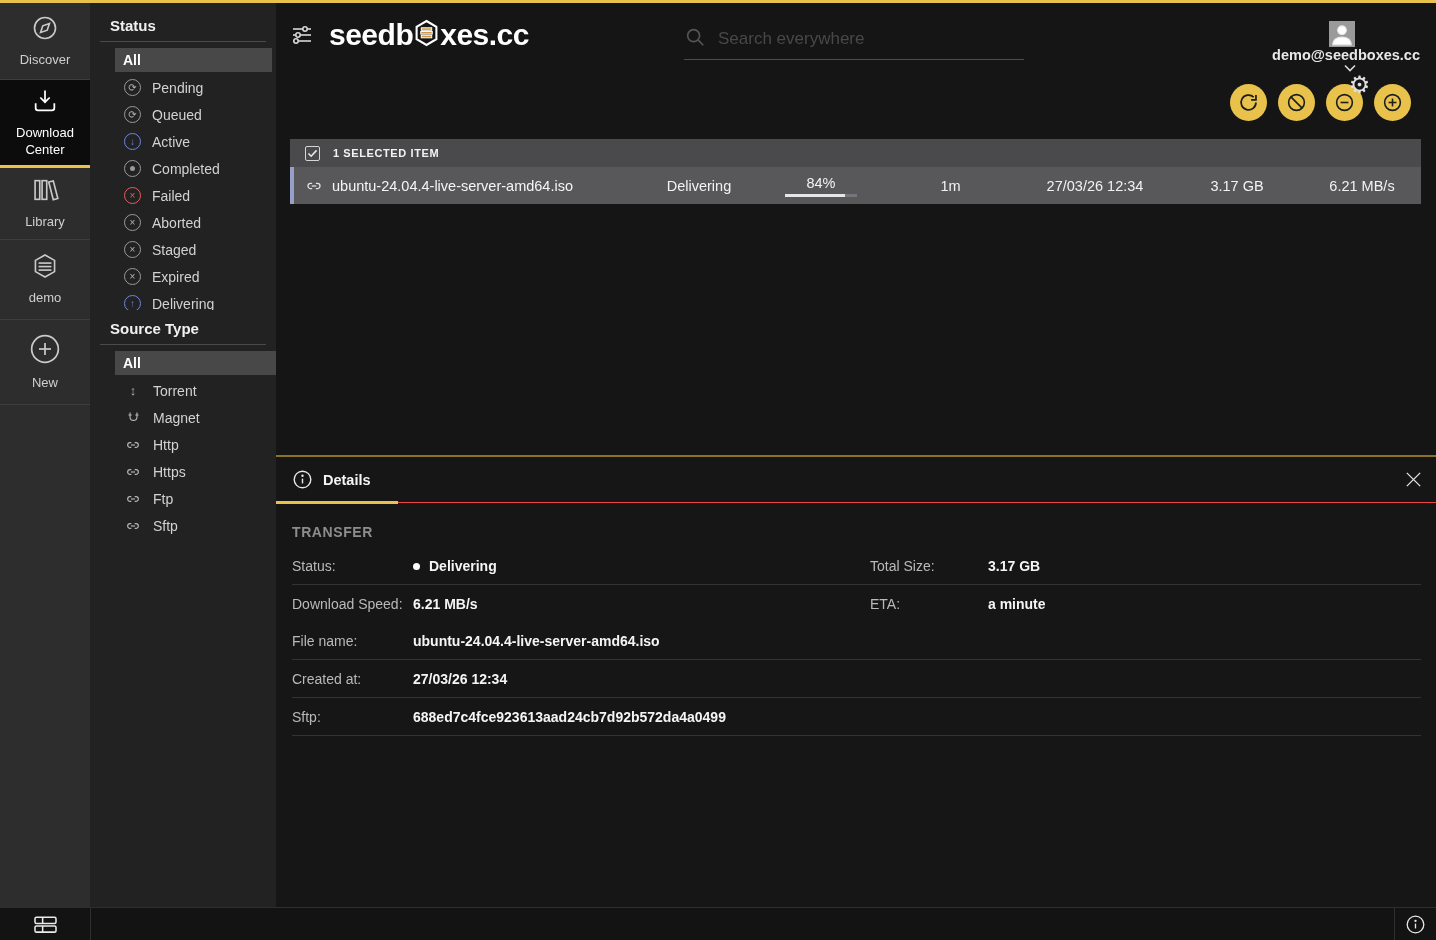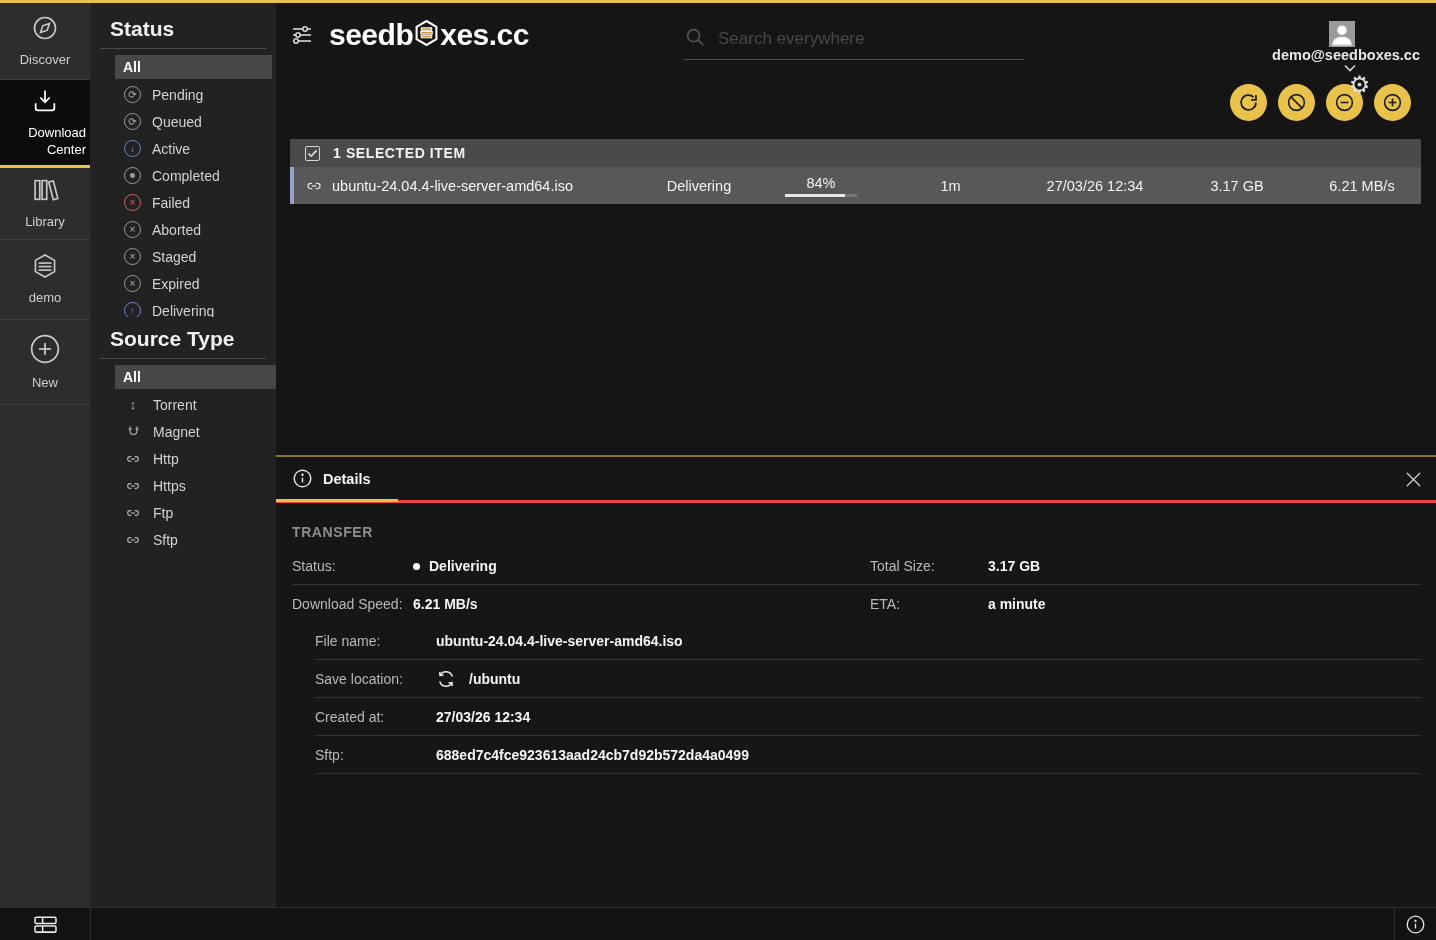--- a/index.html
+++ b/index.html
@@ -14,28 +14,28 @@
   .app { display:flex; height:904px; flex:none; }
 
   
   .rail { width:90px; flex:none; background:#2d2d2d; display:flex; flex-direction:column; }
   .rail-item {
     display:flex; flex-direction:column; align-items:center; justify-content:center;
     gap:7px; border-bottom:1px solid #3d3d3d; color:#cfcfcf; font-size:13px;
     text-align:center; cursor:pointer;
   }
   .rail-item svg { stroke:#c9c9c9; }
-  .rail-item.active { background:#0c0c0c; border-bottom:3px solid #e8c24a; color:#fff;text-align:right; }
+  .rail-item.active { background:#0c0c0c; border-bottom:3px solid #e8c24a; color:#fff; }
   .rail-item.active svg { stroke:#fff; }
   .rail-filler { flex:1; }
   .rail-label { line-height:1.25; padding:0 4px; }
 
   
   .filters { width:186px; flex:none; background:#222222; padding-top:14px; }
-  .f-title { font-size:21px; font-weight:bold; color:#f0f0f0; padding-left:20px; margin-bottom:7px; }
+  .f-title { font-size:15px; font-weight:bold; color:#f0f0f0; padding-left:20px; margin-bottom:7px; }
   .f-rule { height:1px; background:#4a4a4a; margin:0 10px 6px 10px; }
   .f-list { margin-left:25px; }
   .f-list.status { width:157px; height:262px; overflow:hidden; }
   .f-list.source { width:166px; }
   .fitem {
     display:flex; align-items:center; gap:11px; height:27px;
     padding-left:9px; font-size:14px; color:#d2d2d2; cursor:pointer;
   }
   .fitem.selected { background:#484848; color:#fff; font-weight:bold; height:24px; margin-bottom:2px; }
   .sico {
@@ -73,50 +73,50 @@
              padding-right:25px; gap:11px; }
   .abtn { width:37px; height:37px; border-radius:50%; background:#e8c24a; border:none;
           display:flex; align-items:center; justify-content:center; cursor:pointer; }
   .abtn svg { stroke:#1d1d1d; }
 
   
   .table { margin:8px 15px 0 14px; flex:none; }
   .selbar { height:28px; background:#4a4a4c; display:flex; align-items:center; padding-left:15px; gap:13px; }
   .cbox { width:15px; height:15px; border:1.5px solid #d5d5d5; border-radius:2px;
           display:flex; align-items:center; justify-content:center; cursor:pointer; }
-  .selbar-label { font-size:14px; font-weight:bold; letter-spacing:0.6px; color:#f2f2f2; }
+  .selbar-label { font-size:11px; font-weight:bold; letter-spacing:0.6px; color:#f2f2f2; }
   .trow { height:37px; background:#58585a; display:flex; align-items:center; cursor:pointer; }
   .rowbar { width:4px; align-self:stretch; background:#97a0c8; flex:none; }
   .cell-name { flex:1; display:flex; align-items:center; gap:9px; padding-left:11px;
                font-size:14.5px; color:#f5f5f5; min-width:0; }
   .cell-name svg { flex:none; stroke:#e2e2e2; }
   .tcell { font-size:14.5px; color:#f2f2f2; text-align:center; flex:none; }
   .c-status{ width:122px; } .c-prog{ width:122px; } .c-eta{ width:137px; }
   .c-created{ width:152px; } .c-size{ width:132px; } .c-speed{ width:118px; }
   .prog-wrap { display:flex; flex-direction:column; align-items:center; gap:3px; }
   .prog-track { width:72px; height:3px; background:#75757a; }
   .prog-fill { height:3px; background:#e6e6e6; }
 
   
   .details { margin-top:auto; height:452px; flex:none; border-top:2px solid #8a7227;
              background:#161616; display:flex; flex-direction:column; }
-  .tabrow { position:relative; height:46px; flex:none; border-bottom:3px solid #ef4444; display:flex; }
+  .tabrow { position:relative; height:46px; flex:none; border-bottom:1px solid #ef4444; display:flex; }
   .dtab { position:relative; display:flex; align-items:center; gap:10px; padding:0 27px 0 16px;
           font-size:14.5px; font-weight:bold; color:#f5f5f5; cursor:pointer; }
   .dtab::after { content:''; position:absolute; left:0; right:0; bottom:-2px; height:3px; background:#e8c24a; }
   .dtab svg { stroke:#e8e8e8; }
   .dclose { position:absolute; right:13px; top:13px; cursor:pointer; display:flex; }
   .dbody { padding:0 15px 0 16px; }
   .sec-title { font-size:14px; font-weight:bold; letter-spacing:0.6px; color:#8d8d8d; margin-top:21px; height:24px; }
   .t-grid { display:flex; }
   .t-col-l { width:578px; flex:none; }
   .t-col-r { flex:1; }
   .drow { display:flex; align-items:center; height:37px; }
   .drow.rb { border-bottom:1px solid #333; }
-  .drow.g { height:38px;margin-left:23px; }
+  .drow.g { height:38px; }
   .dlabel { width:121px; flex:none; font-size:14px; color:#b9b9b9; }
   .dlabel.r { width:118px; }
   .dvalue { font-size:14px; font-weight:bold; color:#f5f5f5; display:flex; align-items:center; gap:9px; }
   .statdot { width:7px; height:7px; border-radius:50%; background:#fff; flex:none; }
   .syncico { display:flex; margin-right:4px; cursor:pointer; }
   .syncico svg { stroke:#e8e8e8; }
 
   
   .bbar { height:33px; flex:none; background:#131313; border-top:1px solid #2e2e2e;
           display:flex; align-items:stretch; }
@@ -456,34 +456,20 @@
               <span class="dvalue">a minute</span>
             </div>
           </div>
         </div>
 
         <div class="drow g rb">
           <span class="dlabel">File name:</span>
           <span class="dvalue">ubuntu-24.04.4-live-server-amd64.iso</span>
         </div>
         <div class="drow g rb">
-          <span class="dlabel">Save location:</span>
-          <span class="dvalue">
-            <span class="syncico">
-              <svg width="20" height="20" viewBox="0 0 24 24" fill="none" stroke-width="1.8" stroke="currentColor">
-                <path d="M19.5 9 a8 8 0 0 0 -14.6 -1.6"></path>
-                <polyline points="4.5,3.5 4.9,7.6 9,7.2"></polyline>
-                <path d="M4.5 15 a8 8 0 0 0 14.6 1.6"></path>
-                <polyline points="19.5,20.5 19.1,16.4 15,16.8"></polyline>
-              </svg>
-            </span>
-            <span>/ubuntu</span>
-          </span>
-        </div>
-        <div class="drow g rb">
           <span class="dlabel">Created at:</span>
           <span class="dvalue">27/03/26 12:34</span>
         </div>
         <div class="drow g rb">
           <span class="dlabel">Sftp:</span>
           <span class="dvalue">688ed7c4fce923613aad24cb7d92b572da4a0499</span>
         </div>
       </div>
     </section>
   </main>

